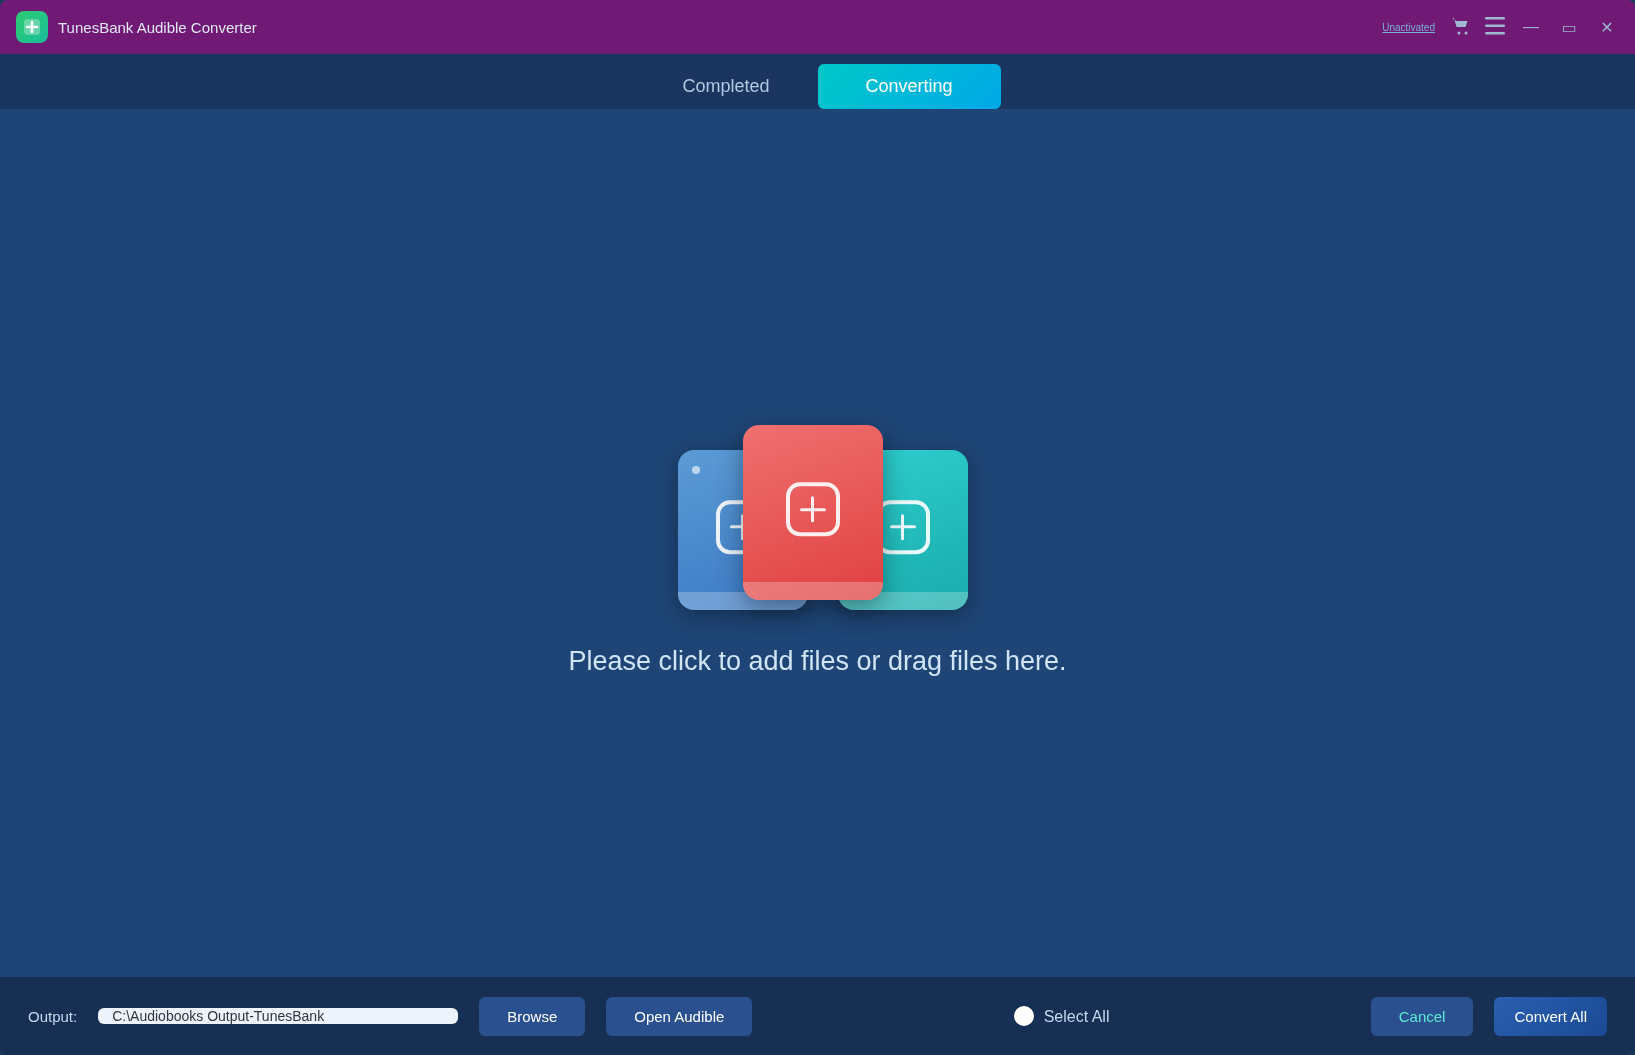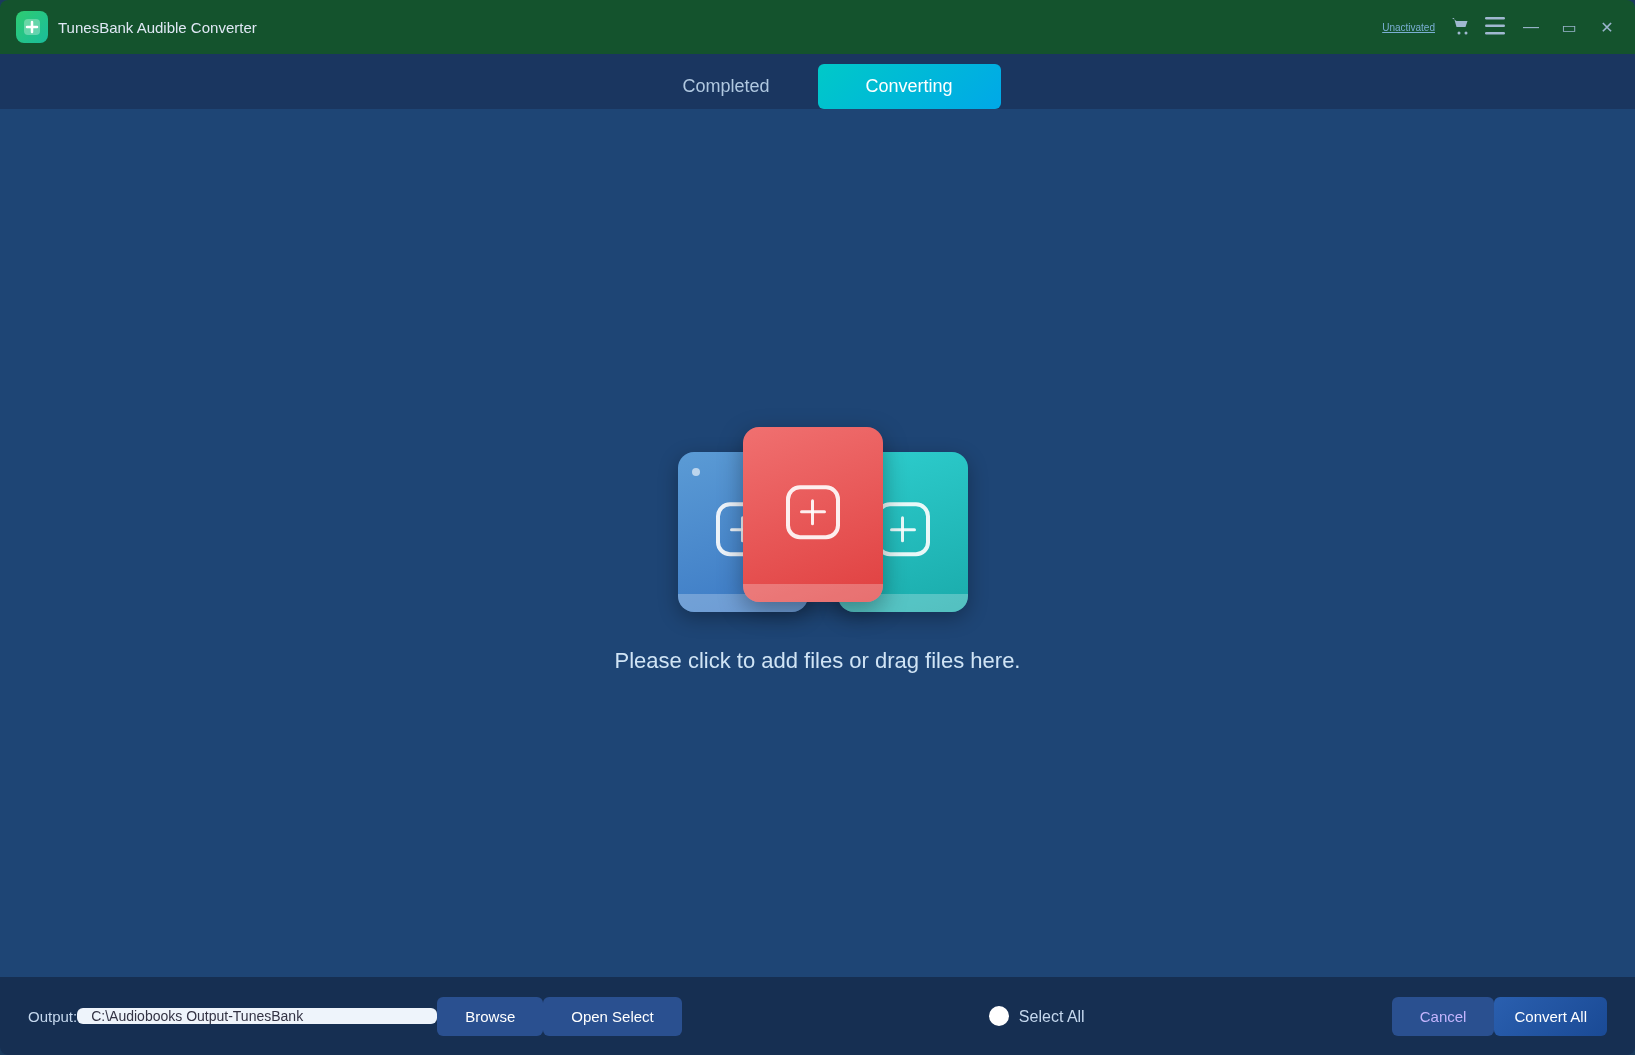--- a/index.html
+++ b/index.html
@@ -20,21 +20,21 @@
       background: #1b3f6b;
       border-radius: 8px;
       overflow: hidden;
     }
 
     
     .title-bar {
       display: flex;
       align-items: center;
       justify-content: space-between;
-      background: #14532d;
+      background: #701a75;
       padding: 8px 16px;
       height: 54px;
       flex-shrink: 0;
     }
 
     .title-bar-left {
       display: flex;
       align-items: center;
       gap: 10px;
     }
@@ -221,33 +221,33 @@
       height: 8px;
       background: rgba(255,255,255,0.6);
       border-radius: 50%;
       position: absolute;
       top: 16px;
       left: 14px;
     }
 
     .drop-text {
       color: #d0e4f5;
-      font-size: 22px;
+      font-size: 27px;
       font-weight: 400;
       text-align: center;
     }
 
     
     .footer {
       background: #162f52;
       display: flex;
       align-items: center;
       padding: 0 28px;
       height: 78px;
-      gap: 0;
+      gap: 21px;
       flex-shrink: 0;
     }
 
     .output-label {
       color: #c5d8ee;
       font-size: 15px;
       font-weight: 500;
       white-space: nowrap;
     }
 
@@ -300,21 +300,21 @@
     }
 
     .select-all-label {
       color: #c5d8ee;
       font-size: 16px;
       white-space: nowrap;
     }
 
     .btn-cancel {
       background: #2a5090;
-      color: #c4b5fd;
+      color: #5eead4;
     }
 
     .btn-convert-all {
       background: linear-gradient(135deg, #2a5faf, #1a4a95);
       color: #fff;
       padding: 11px 20px;
     }
 
     
     .win-ctrl {
@@ -395,21 +395,21 @@
         <div class="book-spine"></div>
       </div>
     </div>
     <p class="drop-text">Please click to add files or drag files here.</p>
   </div>
 
   <div class="footer">
     <span class="output-label">Output:</span>
     <input class="output-path" type="text" value="C:\Audiobooks Output-TunesBank" style="">
     <button class="footer-btn btn-browse">Browse</button>
-    <button class="footer-btn btn-open-folder">Open Select</button>
+    <button class="footer-btn btn-open-folder">Open Audible</button>
 
     <div class="select-all-area">
       <span class="select-all-radio"></span>
       <span class="select-all-label">Select All</span>
     </div>
 
     <button class="footer-btn btn-cancel">Cancel</button>
     <button class="footer-btn btn-convert-all">Convert All</button>
   </div>
 

